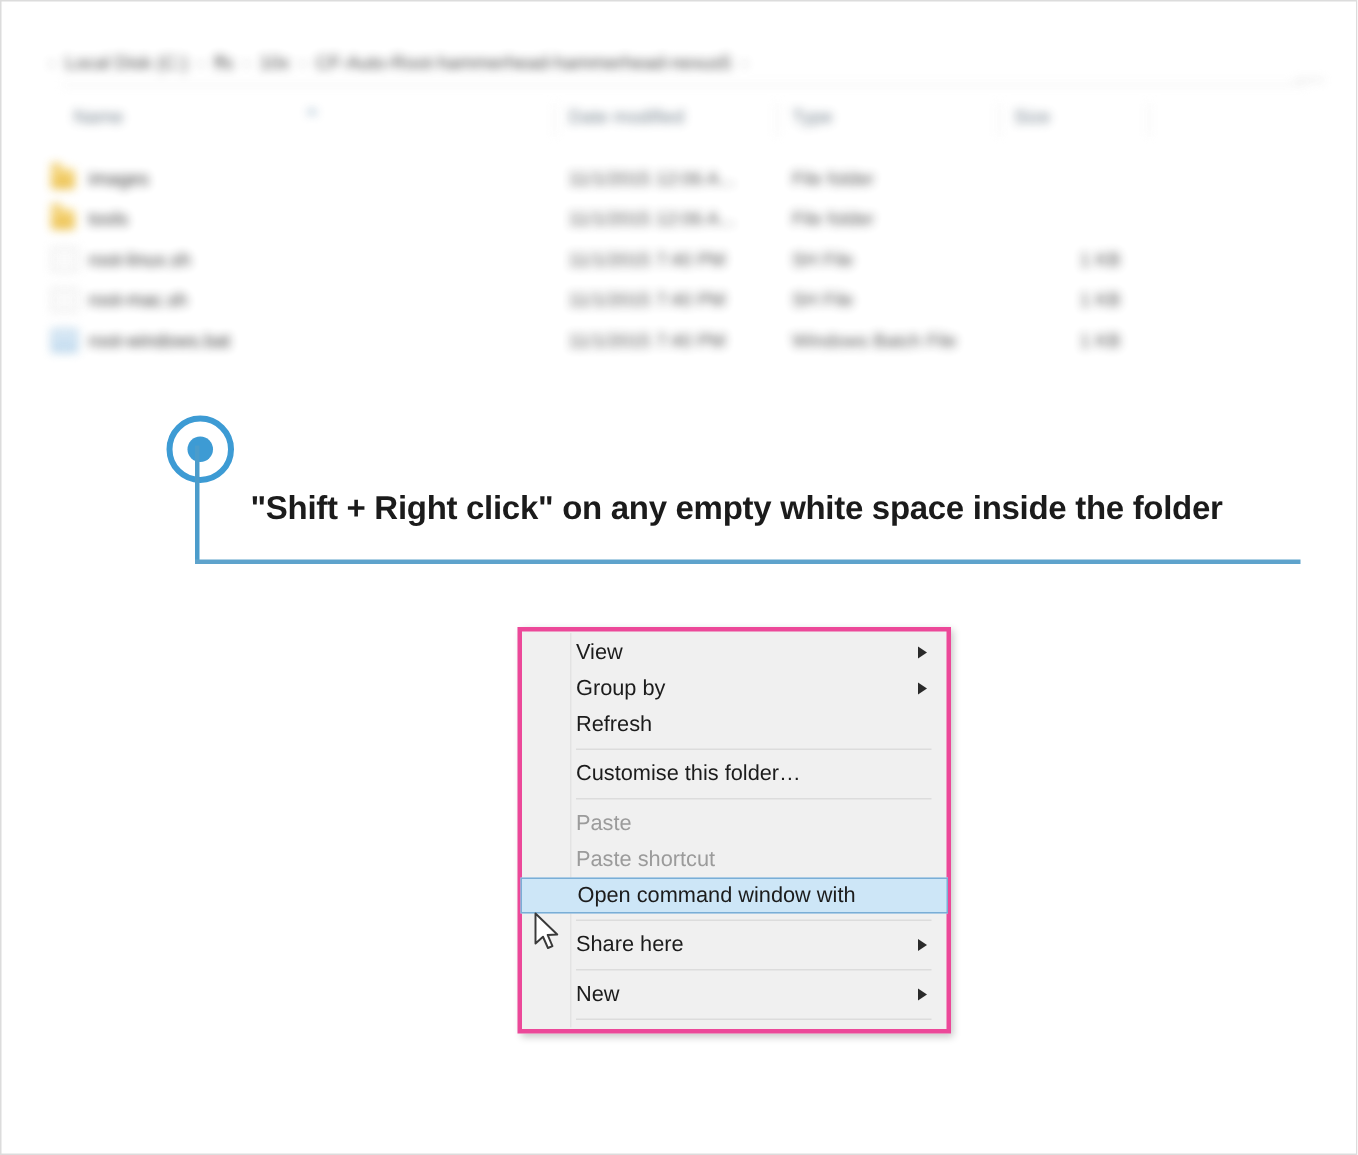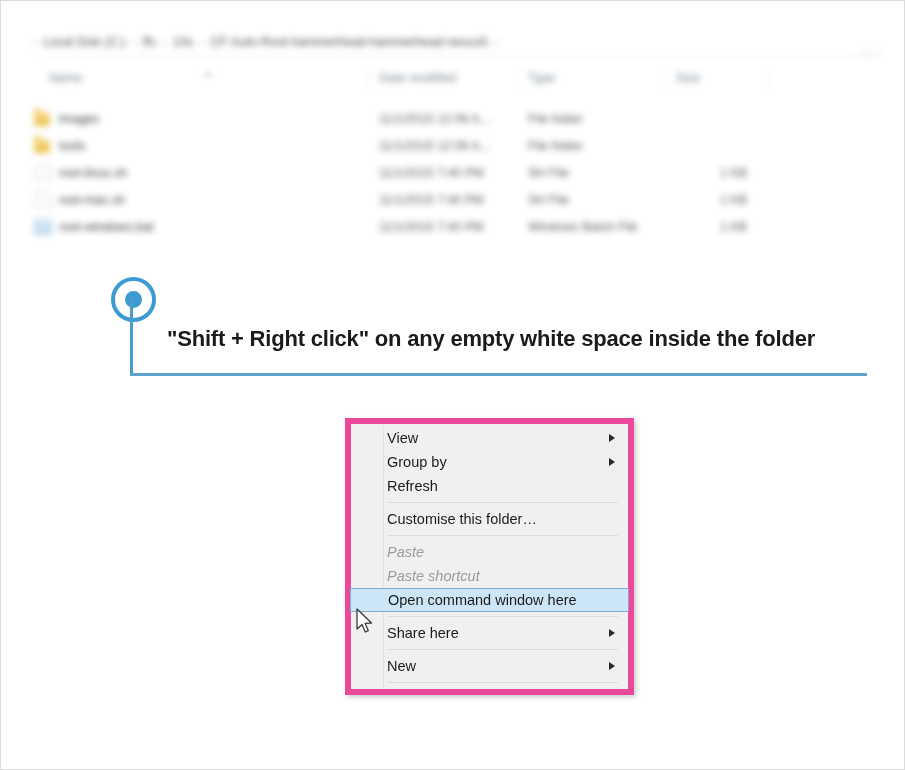--- a/index.html
+++ b/index.html
@@ -227,21 +227,21 @@
     white-space: nowrap;
   }
 
   
   .ctx-menu {
     position: absolute;
     left: 344px;
     top: 417px;
     width: 289px;
     background: #f0f0f0;
-    border: 6px solid #ec4899;
+    border: 3px solid #ec4899;
     box-shadow: 2px 2px 5px rgba(0,0,0,0.22);
     box-sizing: border-box;
     padding: 2px 0;
     font-size: 14.5px;
     color: #1c1c1c;
   }
   .ctx-gutter {
     position: absolute;
     left: 1px;
     top: 1px;
@@ -253,21 +253,21 @@
   }
   .ctx-item {
     position: relative;
     height: 24px;
     line-height: 24px;
     padding-left: 36px;
     padding-right: 10px;
     white-space: nowrap;
     z-index: 2;
   }
-  .ctx-item.disabled { color: #9b9b9b; font-style: italic; }
+  .ctx-item.disabled { color: #9b9b9b; }
   .ctx-item.selected {
     background: #cde6f7;
     border-top: 1px solid #7aaed6;
     border-bottom: 1px solid #7aaed6;
     height: 22px;
     line-height: 22px;
     margin-left: -1px;
     margin-right: -1px;
     padding-left: 37px;
     border-left: 1px solid #7aaed6;
@@ -386,21 +386,21 @@
     <div class="ctx-gutter"></div>
     <div id="ctx-items">
         <div class="ctx-item"><span>View</span><span class="ctx-arrow"></span></div>
         <div class="ctx-item"><span>Group by</span><span class="ctx-arrow"></span></div>
         <div class="ctx-item"><span>Refresh</span></div>
         <div class="ctx-sep"></div>
         <div class="ctx-item"><span>Customise this folder…</span></div>
         <div class="ctx-sep"></div>
         <div class="ctx-item disabled"><span>Paste</span></div>
         <div class="ctx-item disabled"><span>Paste shortcut</span></div>
-        <div class="ctx-item selected"><span>Open command window here</span></div>
+        <div class="ctx-item selected"><span>Open command window with</span></div>
         <div class="ctx-sep"></div>
         <div class="ctx-item"><span>Share here</span><span class="ctx-arrow"></span></div>
         <div class="ctx-sep"></div>
         <div class="ctx-item"><span>New</span><span class="ctx-arrow"></span></div>
         <div class="ctx-sep"></div>
       </div>
   </div>
 
   <div class="cursor">
     <svg width="20" height="30" viewBox="0 0 20 30" xmlns="http://www.w3.org/2000/svg">

